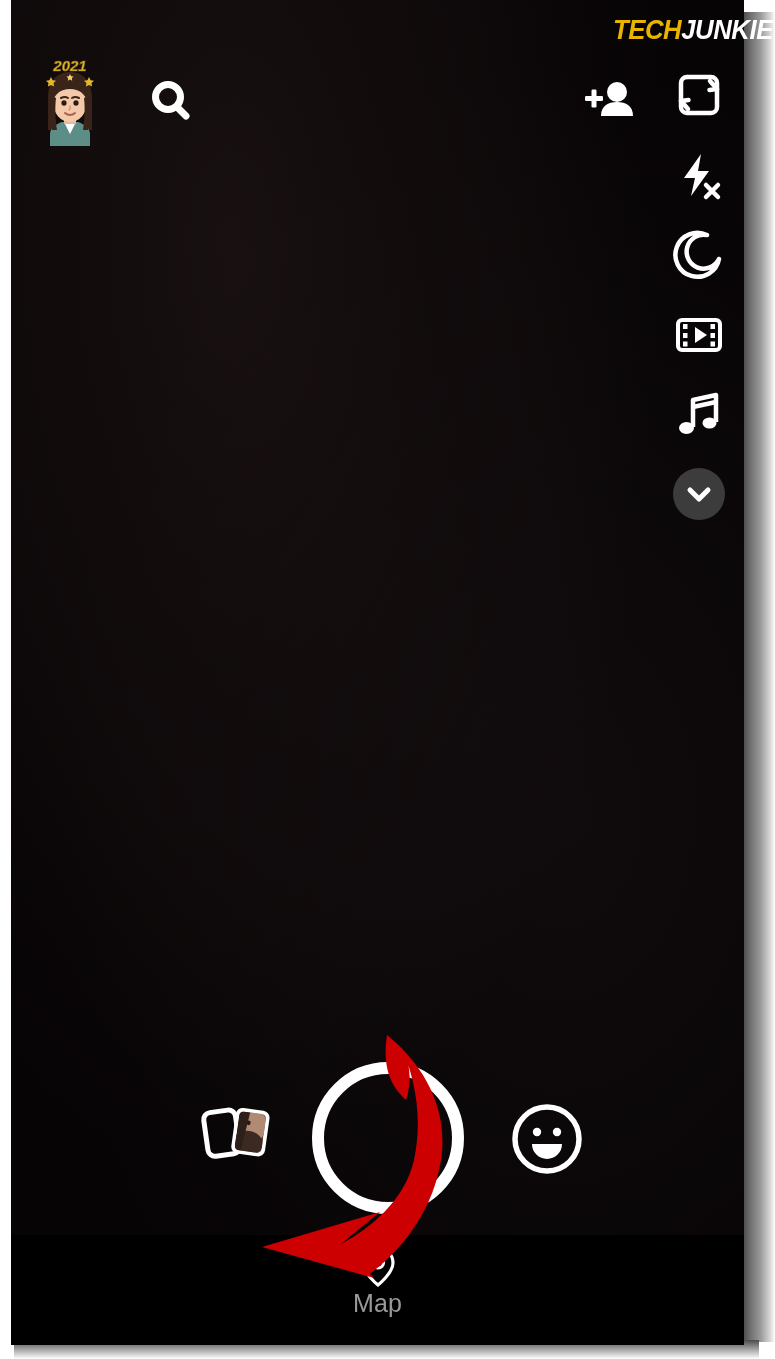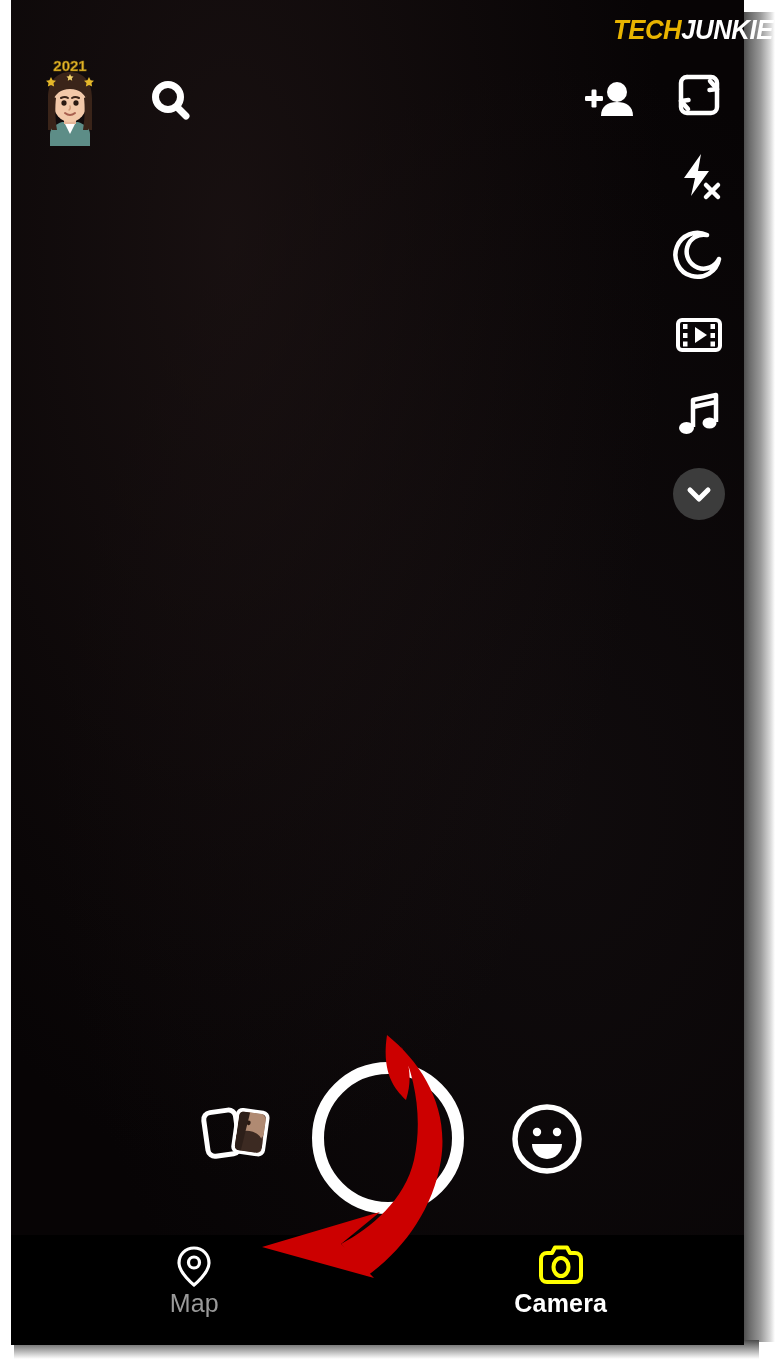--- a/index.html
+++ b/index.html
@@ -54,21 +54,21 @@
     white-space:nowrap;
   }
   #watermark .tj-tech { color:#e8b400; }
   #watermark .tj-junkie { color:#ffffff; }
 
   
   #topbar {
     position:absolute; left:0; top:0; width:733px; height:160px; z-index:30;
   }
   .bitmoji {
-    position:absolute; left:23px; top:58px; width:72px; height:88px;
+    position:absolute; left:23px; top:58px; width:72px; height:88px;font-style:italic;
   }
   .search-btn {
     position:absolute; left:131px; top:72px; width:60px; height:60px;
   }
   .addfriend-btn {
     position:absolute; left:570px; top:72px; width:60px; height:60px;
   }
 
   
   #rightrail {
@@ -298,30 +298,20 @@
         <span class="nav-icon">
           <svg width="44" height="46" viewBox="0 0 44 46">
             <path d="M22 5 C31 5 37 12 37 20 C37 30 22 42 22 42 C22 42 7 30 7 20 C7 12 13 5 22 5 Z" fill="none" stroke="#ffffff" stroke-width="3.2"></path>
             <circle cx="22" cy="19.5" r="5.5" fill="none" stroke="#ffffff" stroke-width="3.2"></circle>
           </svg>
         </span>
         <span class="nav-label">Map</span>
       </div>
 
 
-      <div class="nav-item active">
-        <span class="nav-icon">
-          <svg width="52" height="46" viewBox="0 0 52 46">
-            <path d="M6 16 C6 12.5 8.5 10 12 10 L17 10 L20 4.5 L32 4.5 L35 10 L40 10 C43.5 10 46 12.5 46 16
-                     L46 33 C46 36.5 43.5 39 40 39 L12 39 C8.5 39 6 36.5 6 33 Z" fill="none" stroke="#ffff00" stroke-width="4" stroke-linejoin="round"></path>
-            <ellipse cx="26" cy="24" rx="7.5" ry="9" fill="none" stroke="#ffff00" stroke-width="4"></ellipse>
-          </svg>
-        </span>
-        <span class="nav-label">Camera</span>
-      </div>
 
 
     </div>
 
   </div>
 
   <div id="watermark">
     <span class="tj-tech">TECH</span><span class="tj-junkie">JUNKIE</span>
   </div>
 

